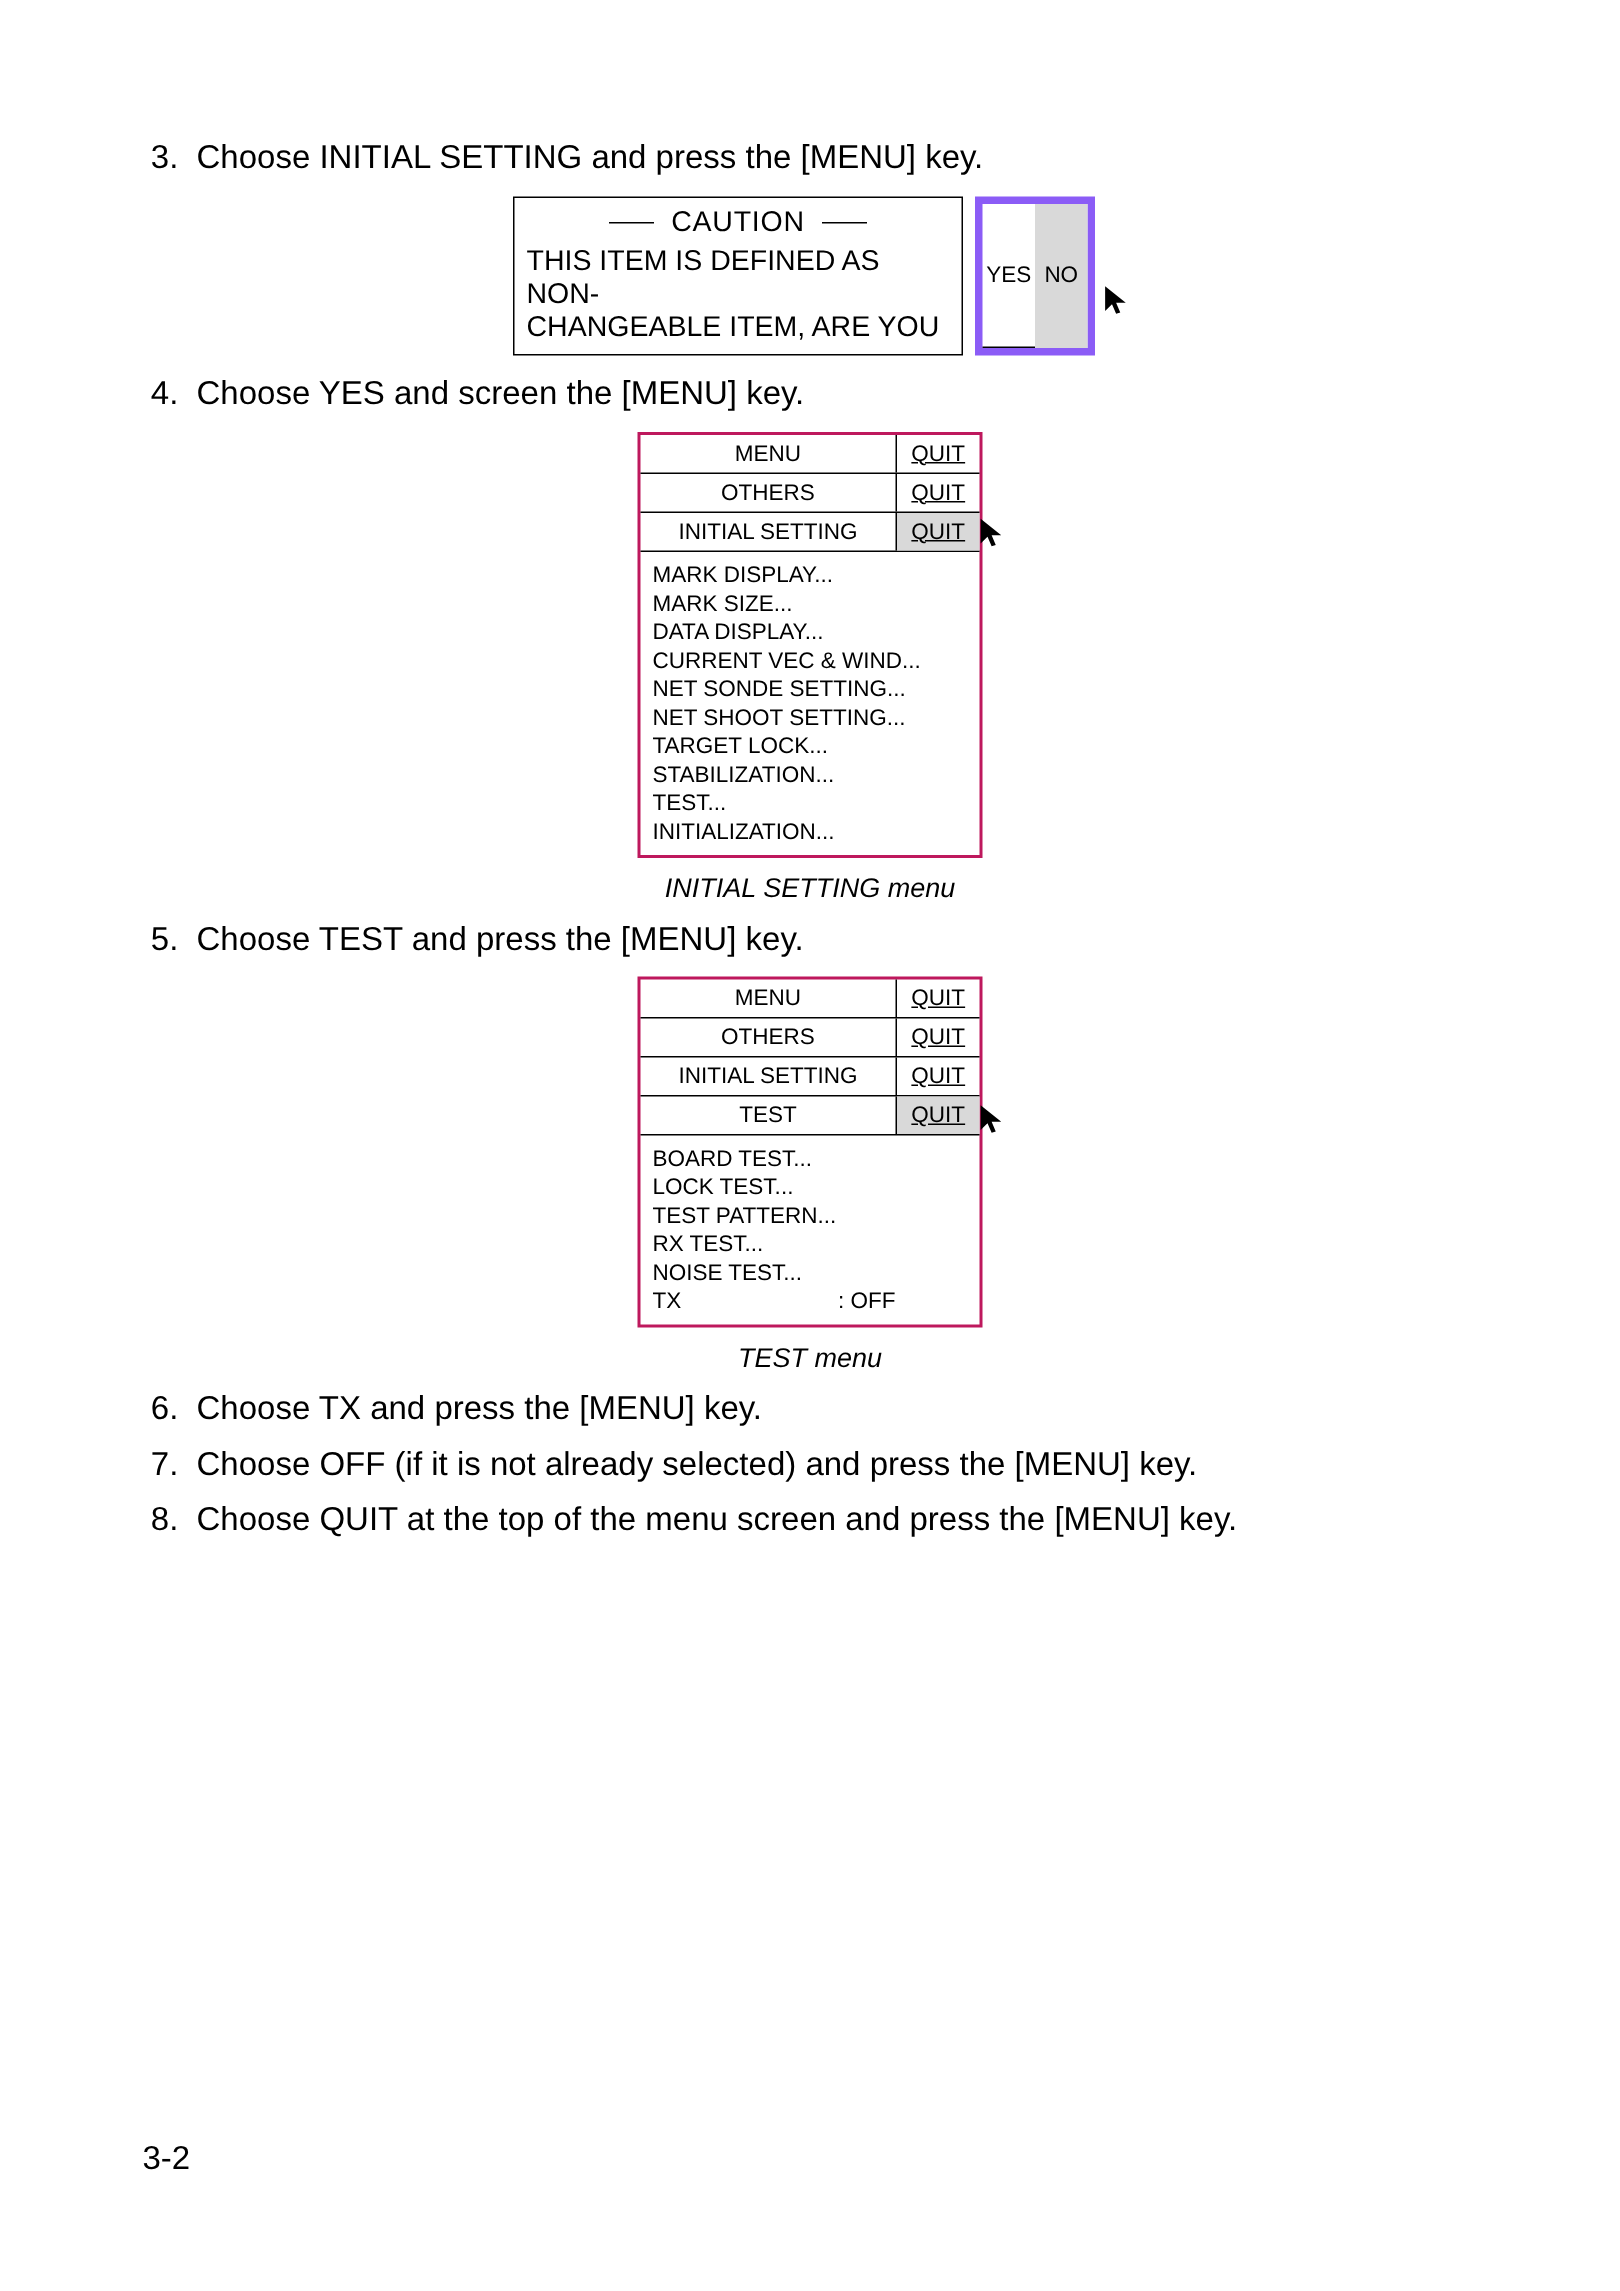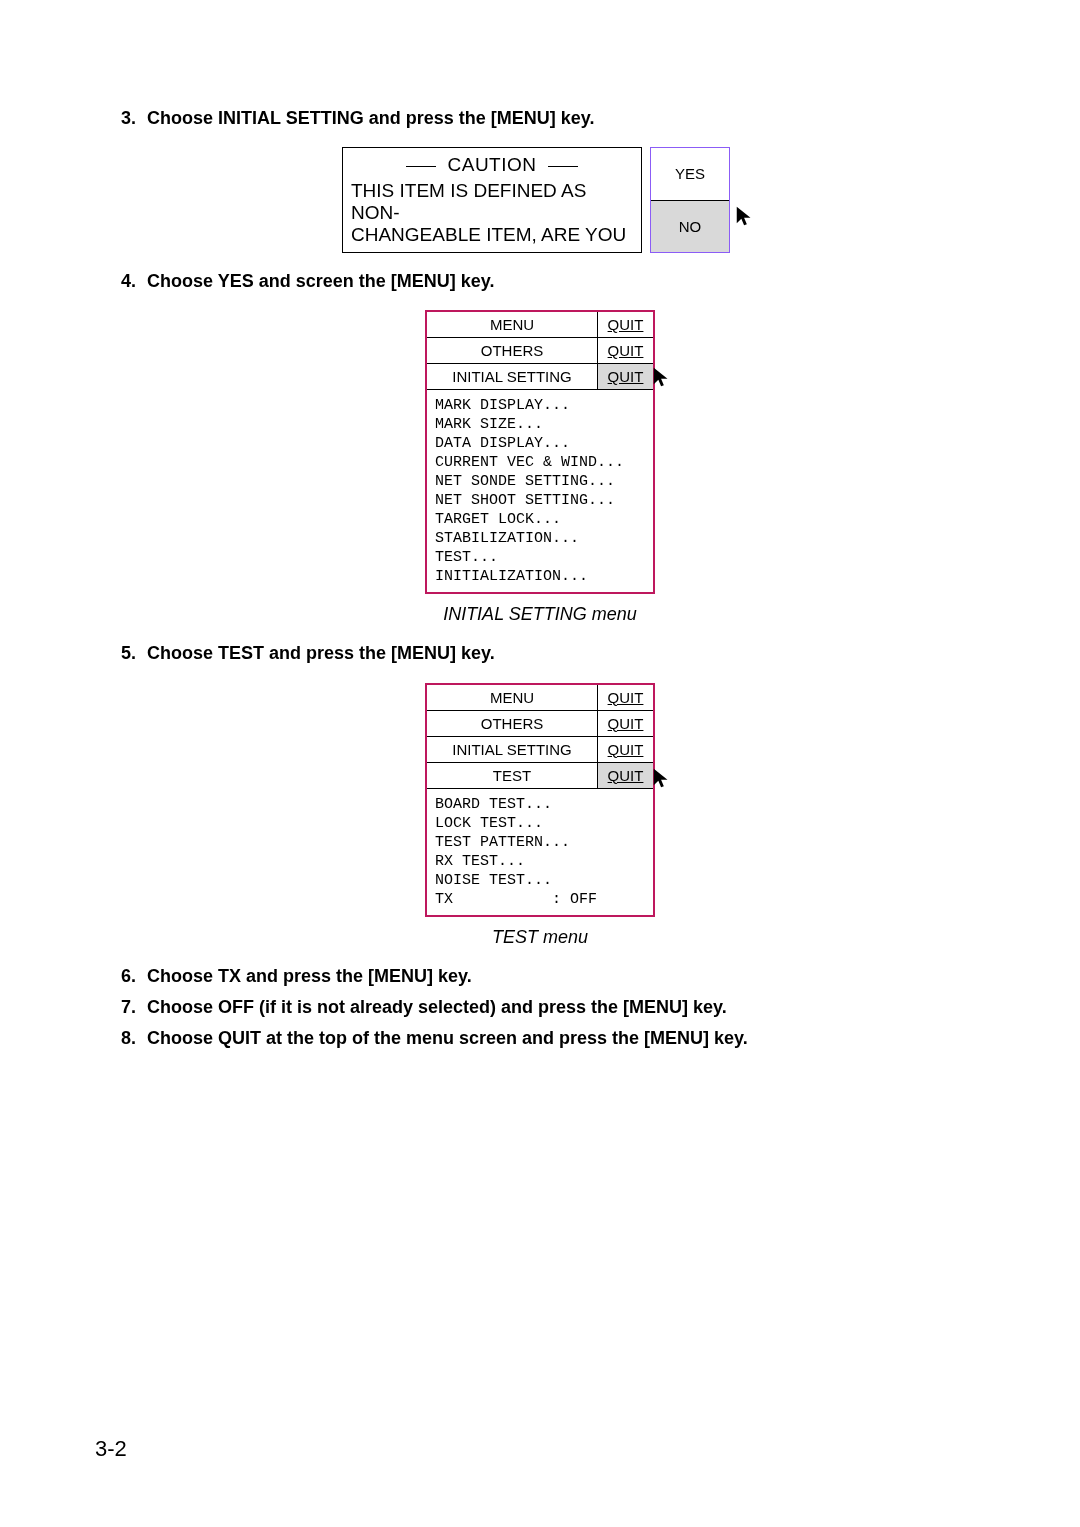--- a/index.html
+++ b/index.html
@@ -7,25 +7,24 @@
     width: 1080px;
     margin: 0;
     padding: 90px 95px 50px 95px;
     box-sizing: border-box;
     color: #000;
     background: #fff;
     position: relative;
     height: 1527px;
   }
   ol {
-    margin: 16px;
+    margin: 0;
     padding-left: 30px;
-    font-size: 18px;
+    font-size: 22px;
     line-height: 1.4;
-    font-weight: bold;
   }
   li {
     margin-bottom: 6px;
     padding-left: 6px;
   }
   .block {
     display: flex;
     justify-content: center;
     margin: 10px 0 10px 0;
   }
@@ -48,23 +47,23 @@
   }
   .caution-title .line {
     display: inline-block;
     width: 30px;
     border-top: 1px solid #000;
     vertical-align: middle;
     margin: 0 6px;
   }
   .yesno {
     display: flex;
-    flex-direction: column;
+    flex-direction: row;
     width: 80px;
-    border: 1px solid #8b5cf6;
+    border: 5px solid #8b5cf6;
     box-sizing: border-box;
     justify-content: flex-end;
   }
   .yesno .cell {
     flex: 1;
     display: flex;
     align-items: center;
     justify-content: center;
     font-size: 15px;
   }
@@ -94,39 +93,38 @@
   .menu-row .quit {
     width: 55px;
     text-align: center;
     padding: 4px 0;
     text-decoration: underline;
   }
   .menu-row.sel .quit { background: #d9d9d9; }
   .menu-body {
     padding: 6px 8px;
     border-bottom: none;
-    font-family: Liberation Mono, monospace;
   }
   .menu-body div {
     padding: 1px 0;
     font-size: 15px;
   }
   .txline {
     display: flex;
     justify-content: space-between;
   }
   .caption {
     text-align: center;
     font-style: italic;
     font-size: 18px;
     margin: 10px 0 8px 0;
   }
   .page-number {
     position: absolute;
-    bottom: 65px;
+    bottom: 75px;
     left: 95px;
     font-size: 22px;
     text-align: center;
   }
   svg.cursor-svg {
     width: 22px;
     height: 22px;
   }
   .cursor-holder {
     position: relative;

